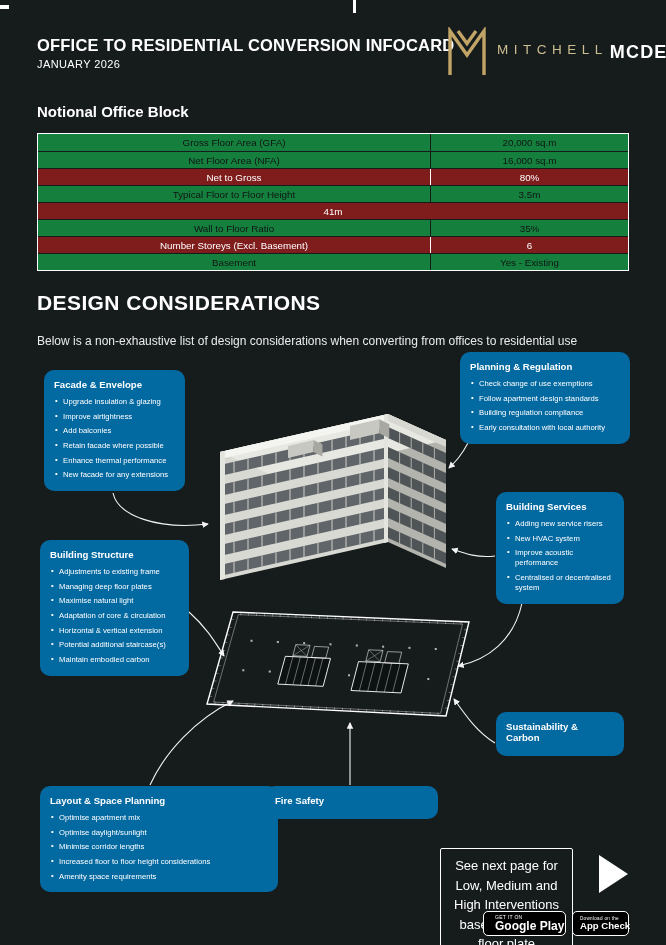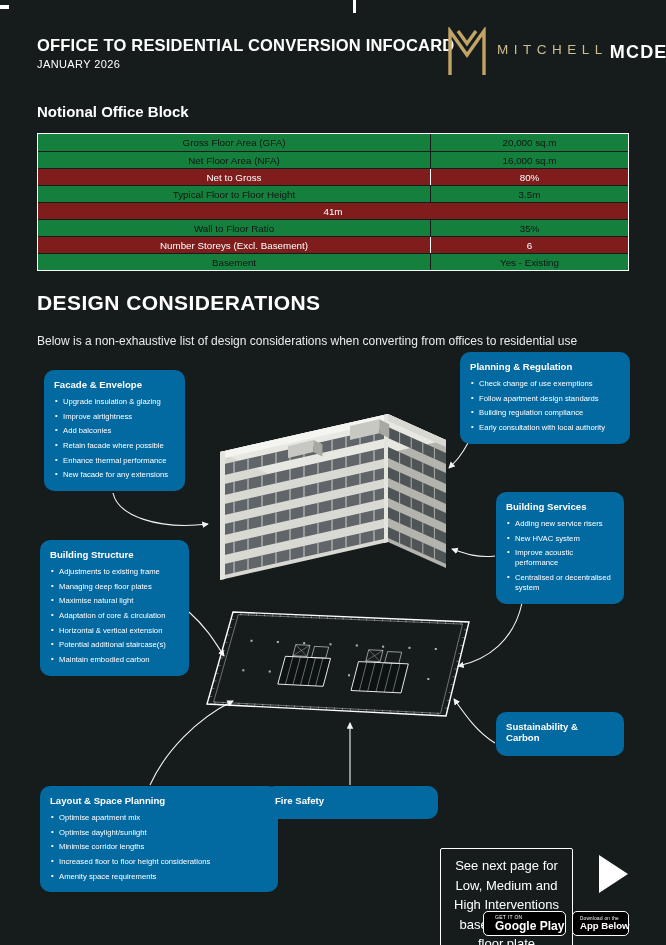--- a/index.html
+++ b/index.html
@@ -460,17 +460,17 @@
     </div>
   </div>
 
   <div class="badge badge-as">
     <svg width="12" height="15" viewBox="0 0 14 16">
       <path d="M9.9,2.6 C10.4,2 10.7,1.2 10.6,0.3 C9.8,0.4 9.1,0.9 8.6,1.5 C8.2,2.1 7.8,2.9 7.9,3.7 C8.7,3.7 9.4,3.2 9.9,2.6 Z" fill="#fff"></path>
       <path d="M11.6,8.6 C11.6,6.6 13.2,5.7 13.3,5.6 C12.4,4.3 11,4.1 10.5,4.1 C9.3,4 8.2,4.8 7.6,4.8 C7,4.8 6.1,4.1 5.2,4.1 C4,4.2 2.8,4.9 2.2,6 C0.9,8.2 1.9,11.6 3.1,13.4 C3.7,14.3 4.4,15.3 5.4,15.2 C6.3,15.2 6.7,14.6 7.8,14.6 C8.9,14.6 9.2,15.2 10.2,15.2 C11.2,15.2 11.9,14.3 12.5,13.4 C13.2,12.4 13.5,11.4 13.5,11.3 C13.5,11.3 11.6,10.6 11.6,8.6 Z" fill="#fff"></path>
     </svg>
     <div class="badge-txt">
       <span class="badge-small">Download on the</span>
-      <span class="badge-big">App Below</span>
+      <span class="badge-big">App Check</span>
     </div>
   </div>
 
 </div>
 
 </body></html>

